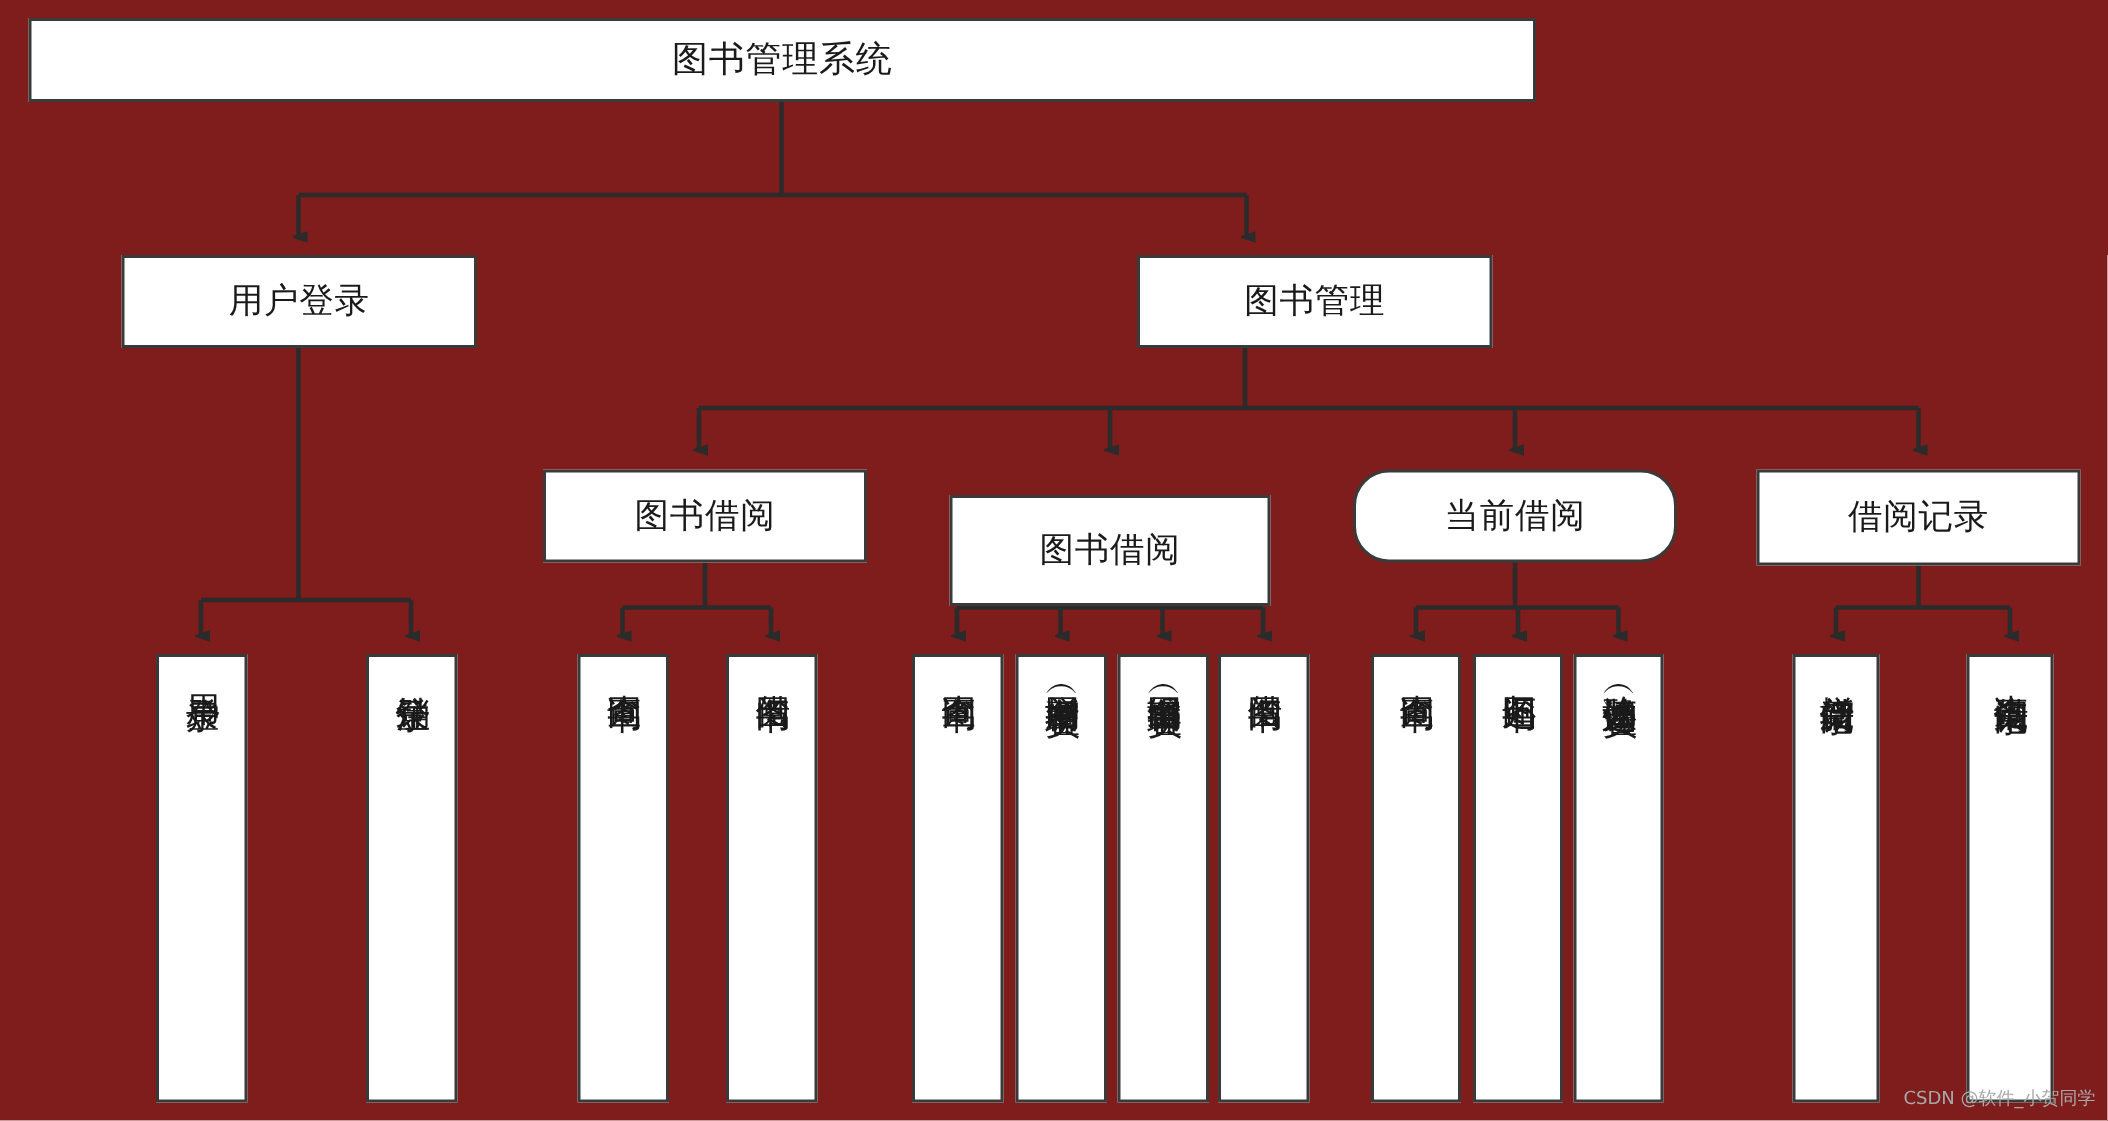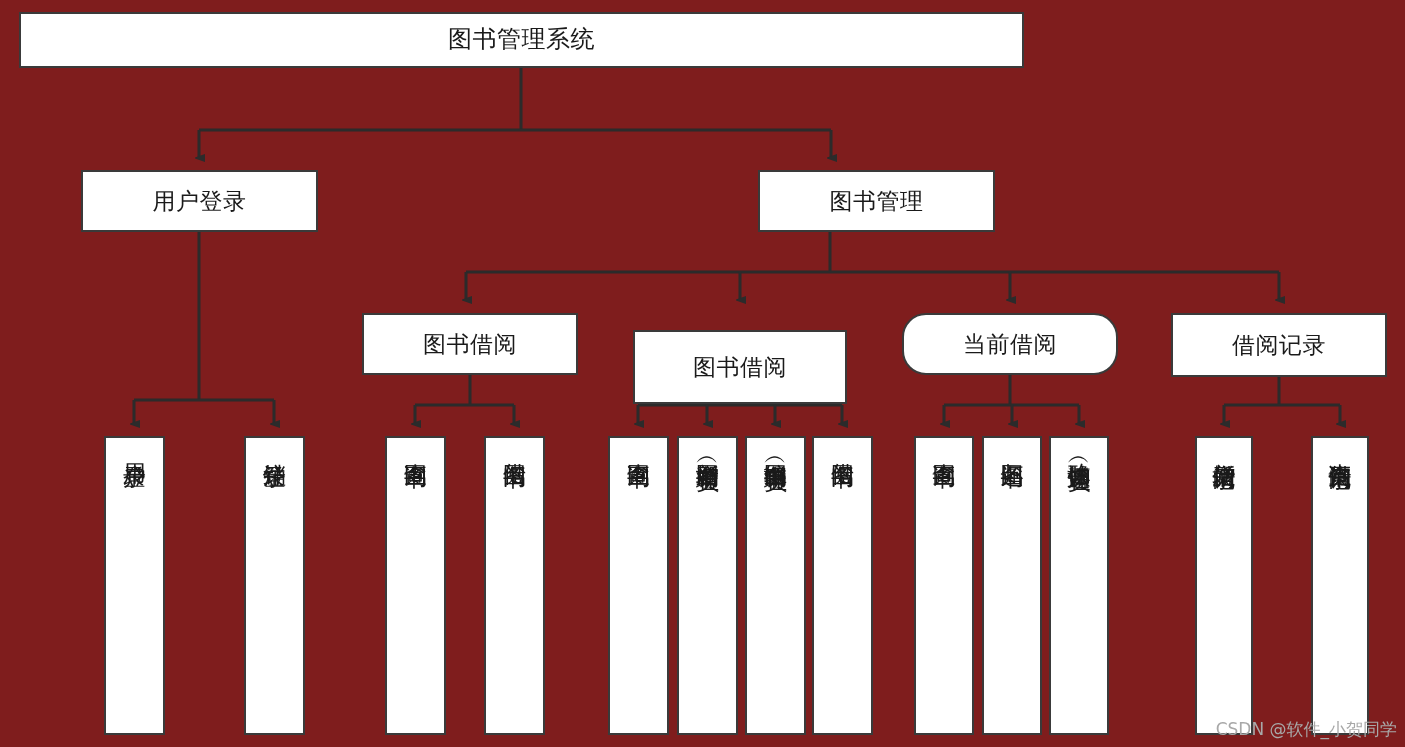--- a/index.html
+++ b/index.html
@@ -56,21 +56,21 @@
     text-orientation: upright;
     font-size: 23px;
     line-height: 1.08;
     letter-spacing: 1px;
     white-space: nowrap;
   }
   .watermark {
     position: absolute;
     right: 8px;
     bottom: 6px;
-    font-size: 17px;
+    font-size: 12px;
     color: #a8a8a8;
     z-index: 5;
     white-space: nowrap;
   }
 </style>
 </head>
 <body>
 
 <div id="canvas">
 

